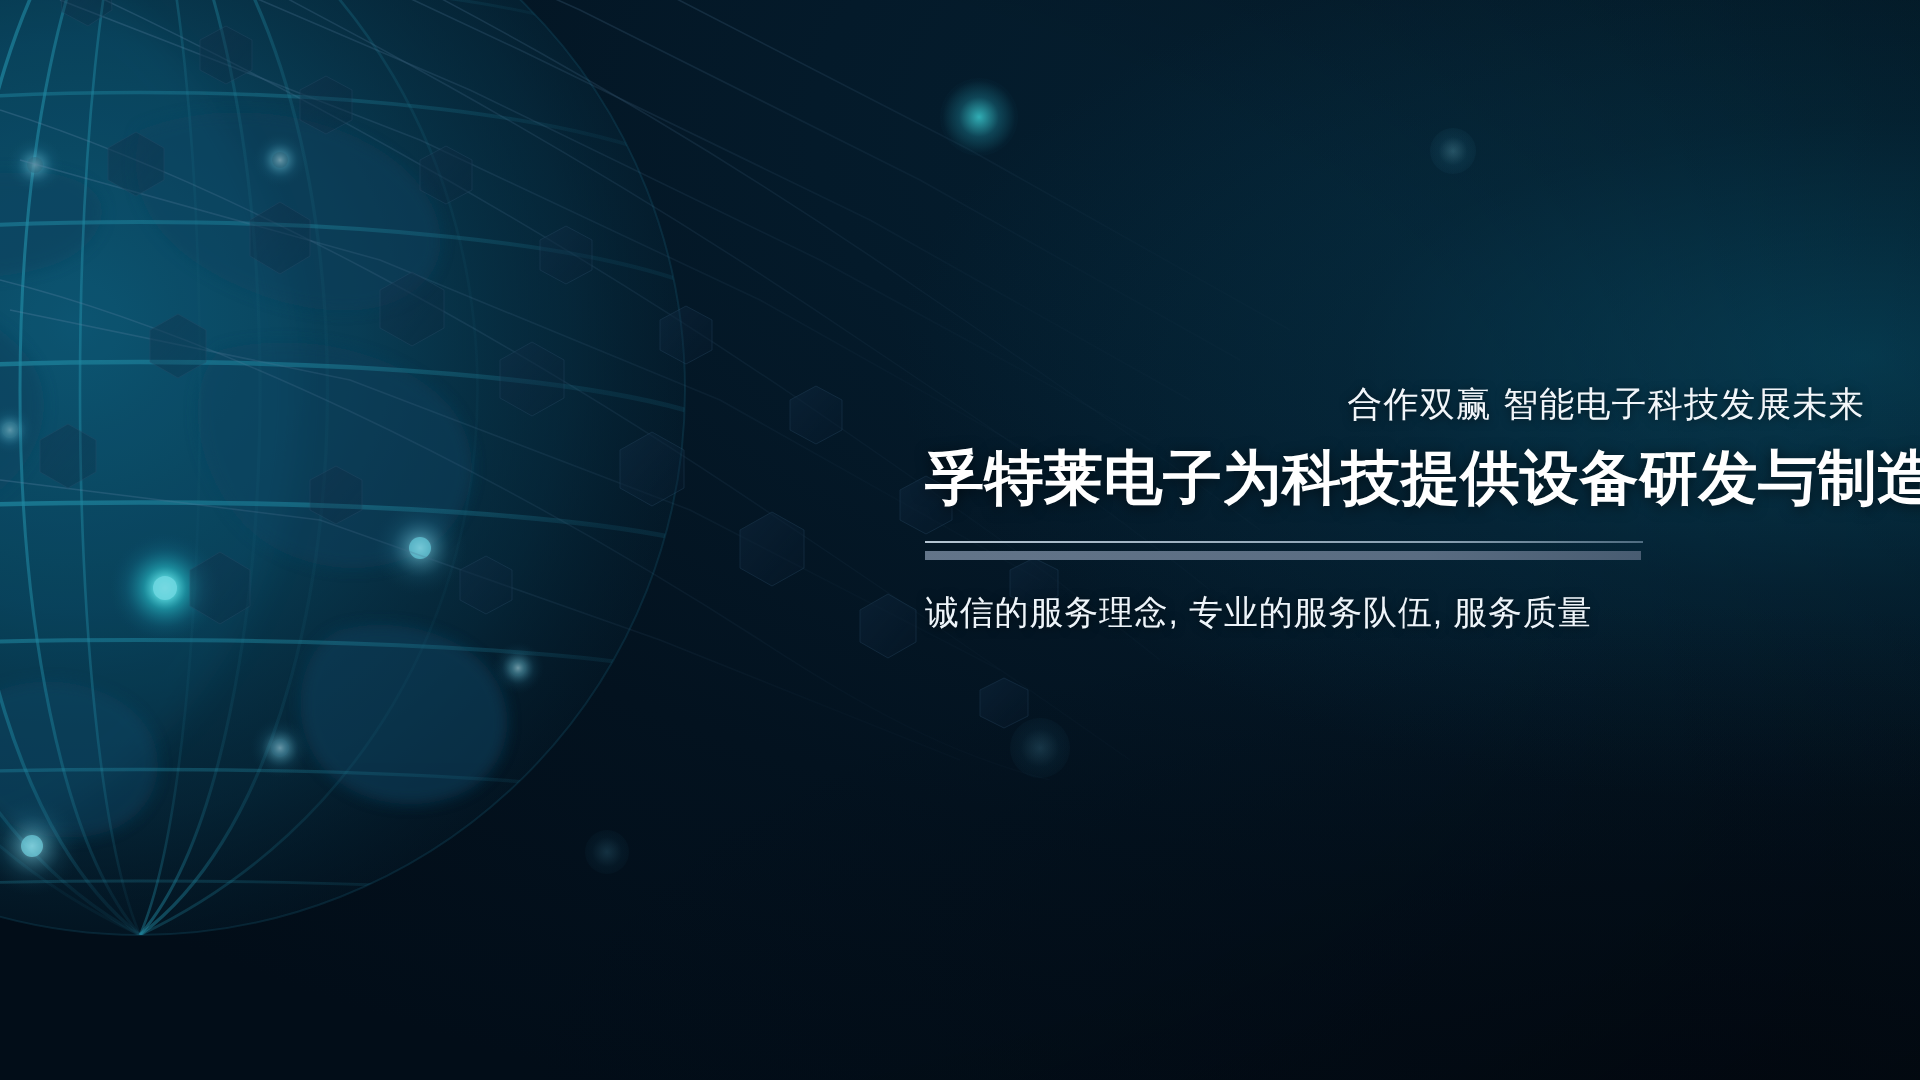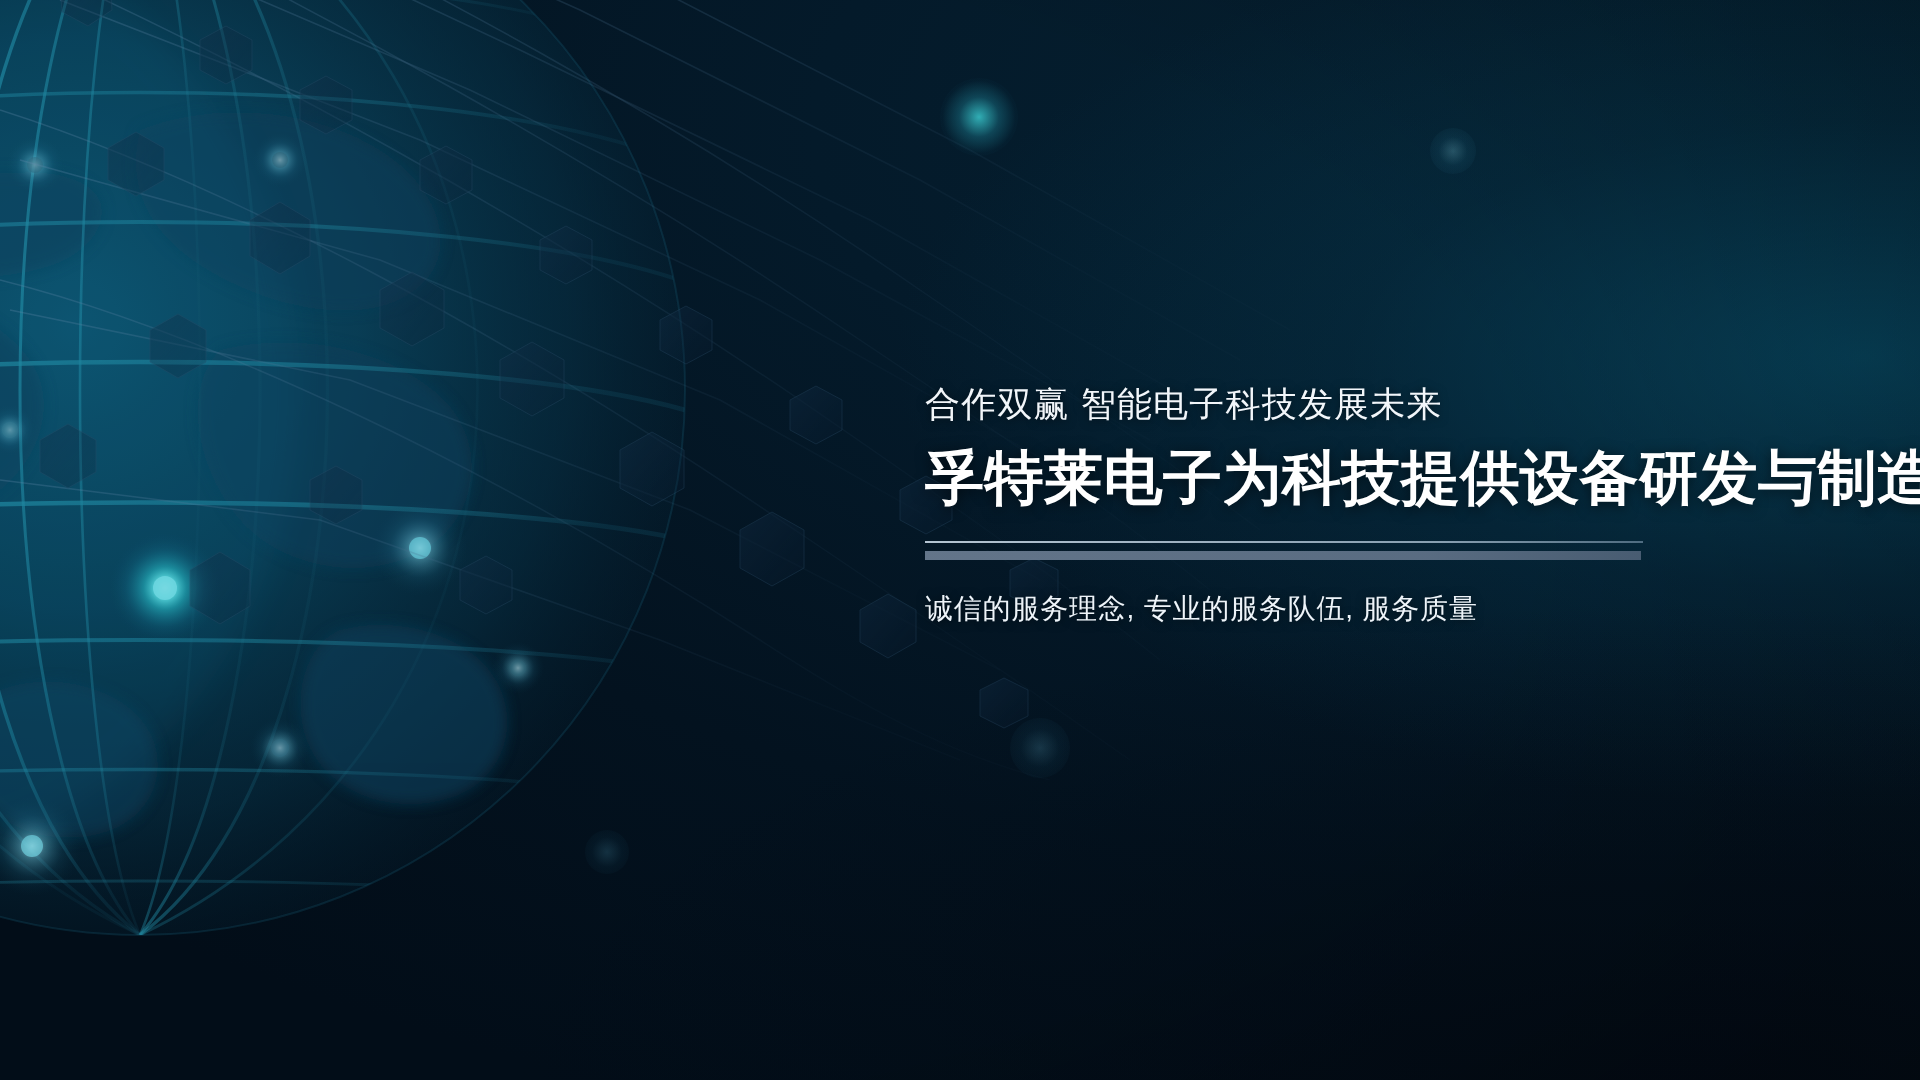--- a/index.html
+++ b/index.html
@@ -60,20 +60,21 @@
     position:absolute;
     left:925px; top:382px;
     width:940px;
   }
   .eyebrow {
     font-size:35px; line-height:1.24;
     font-weight:400; color:#f2f6fa;
     letter-spacing:1.2px;
     text-shadow:0 1px 10px rgba(0,0,0,0.55);
     white-space:nowrap;
+    text-align:right;
   }
   .headline {
     margin-top:18px;
     font-size:59px; line-height:1.20;
     font-weight:700; color:#ffffff;
     letter-spacing:0.5px;
     text-shadow:0 2px 14px rgba(0,0,0,0.60);
     white-space:nowrap;
   }
   .divider {
@@ -86,21 +87,21 @@
     width:718px; height:2px;
     background:linear-gradient(90deg, rgba(196,212,226,0.92) 0%, rgba(168,190,208,0.80) 72%, rgba(140,166,188,0.55) 100%);
   }
   .divider .rule-thick {
     position:absolute; left:0; top:10px;
     width:716px; height:9px;
     background:linear-gradient(90deg, rgba(104,122,143,0.95) 0%, rgba(96,114,136,0.92) 70%, rgba(84,102,124,0.85) 100%);
   }
   .tagline {
     margin-top:28px;
-    font-size:28px; line-height:1.26;
+    font-size:34px; line-height:1.26;
     font-weight:400; color:#eef4f9;
     letter-spacing:0.8px;
     text-shadow:0 1px 10px rgba(0,0,0,0.55);
     white-space:nowrap;
   }
 </style>
 </head>
 <body>
 
 <div id="stage">

